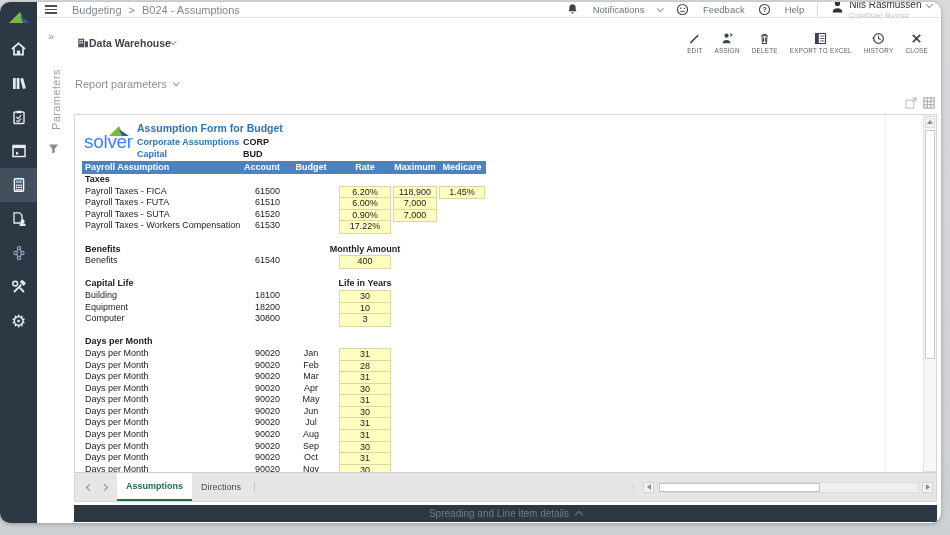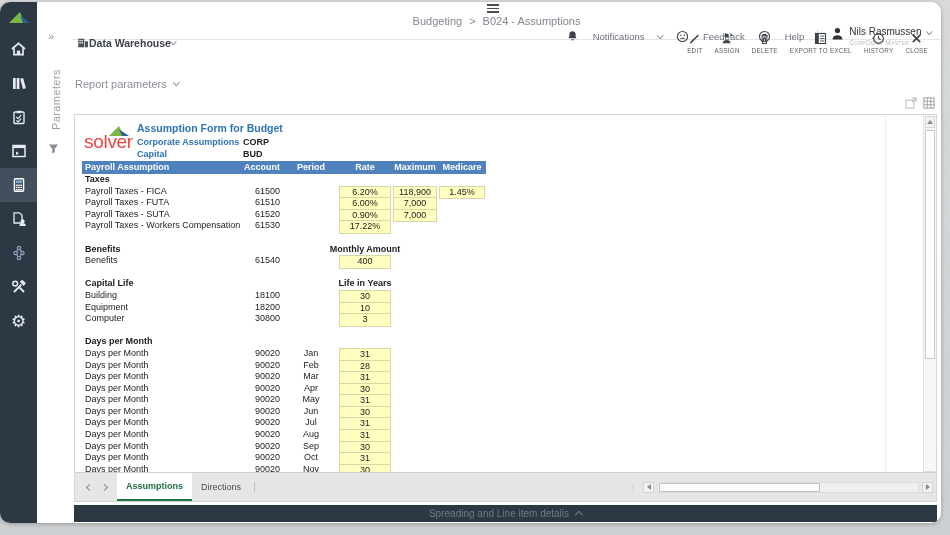--- a/index.html
+++ b/index.html
@@ -14,22 +14,22 @@
        border-radius:10px;overflow:hidden;box-shadow:0 1px 4px rgba(0,0,0,.28);}
 
   
   .sidebar{position:absolute;left:0;top:0;width:37px;height:100%;background:var(--navy);}
   .logo{height:30px;display:flex;align-items:center;justify-content:center;}
   .nav-item{width:37px;height:34px;display:flex;align-items:center;justify-content:center;cursor:pointer;}
   .nav-item.active{background:#424f5d;}
   .glyph{color:#e7ebf0;font-size:17px;line-height:17px;}
 
   
-  .topbar{position:absolute;left:37px;top:0;right:0;height:38px;background:#fff;
-          border-bottom:1px solid #e3e5e8;display:flex;align-items:center;flex-direction:column;}
+  .topbar{position:absolute;left:37px;top:0;right:0;height:16px;background:#fff;
+          border-bottom:1px solid #e3e5e8;display:flex;align-items:center;}
   .burger{margin-left:8px;width:12px;cursor:pointer;}
   .burger div{height:1.6px;background:#4a4f56;margin:2px 0;}
   .crumbs{margin-left:15px;font-size:11px;color:#81878f;display:flex;gap:7px;align-items:center;}
   .tb-right{margin-left:auto;display:flex;align-items:center;gap:13px;padding-right:10px;}
   .tb-item{display:flex;align-items:center;gap:14px;font-size:9.5px;color:#6d737b;cursor:pointer;}
   .chev{width:4.5px;height:4.5px;border-right:1.4px solid #8b9097;border-bottom:1.4px solid #8b9097;
         display:inline-block;transform:rotate(45deg);margin-top:-3px;}
   .vsep{width:1px;height:14px;background:#d8dadd;}
   .user{display:flex;align-items:flex-start;gap:5px;cursor:pointer;}
   .uname{font-size:10px;color:#2e3338;line-height:10px;}
@@ -54,21 +54,21 @@
       color:#8a9096;cursor:pointer;}
   .mini-icons{position:absolute;top:71px;right:5px;display:flex;gap:6px;}
   .mini-icons svg{cursor:pointer;}
 
   
   .report{position:absolute;left:2px;right:3px;top:88px;bottom:20px;border:1px solid #d6d6d6;background:#fff;}
   .canvas{position:absolute;left:0;top:0;right:13px;bottom:17px;overflow:hidden;background:#fff;}
   .sheet-bound{position:absolute;left:810px;top:0;bottom:0;border-left:1px solid #ececec;}
   .sheet{position:relative;padding:6px 0 0 7px;font-size:9px;color:#1c1c1c;}
   .logo-row{position:relative;height:40px;}
-  .solver-logo{position:absolute;left:2px;top:10px;font-size:19px;color:#ef4444;letter-spacing:-.3px;}
+  .solver-logo{position:absolute;left:2px;top:10px;font-size:19px;color:#3b82f6;letter-spacing:-.3px;}
   .solver-tri{position:absolute;left:24px;top:-6px;}
   .sheet-title{position:absolute;left:55px;top:1px;color:var(--title-blue);font-weight:bold;font-size:10.5px;}
   .meta-label{position:absolute;left:55px;color:var(--title-blue);font-weight:bold;}
   .meta-value{position:absolute;left:161px;font-weight:bold;color:#222;}
   .thead{display:grid;grid-template-columns:152px 50px 54px 54px 46px 48px;background:var(--header-blue);
          color:#fff;font-weight:bold;height:13px;line-height:13px;width:404px;}
   .srow{display:grid;grid-template-columns:152px 50px 54px 54px 46px 48px;height:11.6px;
         line-height:11.6px;width:404px;}
   .c-label{padding-left:3px;white-space:nowrap;}
   .c-account{text-align:right;padding-right:4px;}
@@ -359,21 +359,21 @@
             </div>
             <div class="sheet-title">Assumption Form for Budget</div>
             <div class="meta-label" style="top:16px;">Corporate Assumptions</div>
             <div class="meta-value" style="top:16px;">CORP</div>
             <div class="meta-label" style="top:28px;">Capital</div>
             <div class="meta-value" style="top:28px;">BUD</div>
           </div>
           <div class="thead">
             <div class="c-label">Payroll Assumption</div>
             <div class="c-account">Account</div>
-            <div class="c-period">Period</div>
+            <div class="c-period">Budget</div>
             <div class="c-rate">Rate</div>
             <div class="c-max">Maximum</div>
             <div class="c-med">Medicare</div>
           </div>
           <div>
                 <div class="srow sec">
                   <div class="c-label">Taxes</div>
                   <div class="c-account"></div>
                   <div class="c-period"></div>
                   <div class="c-rate"></div>

